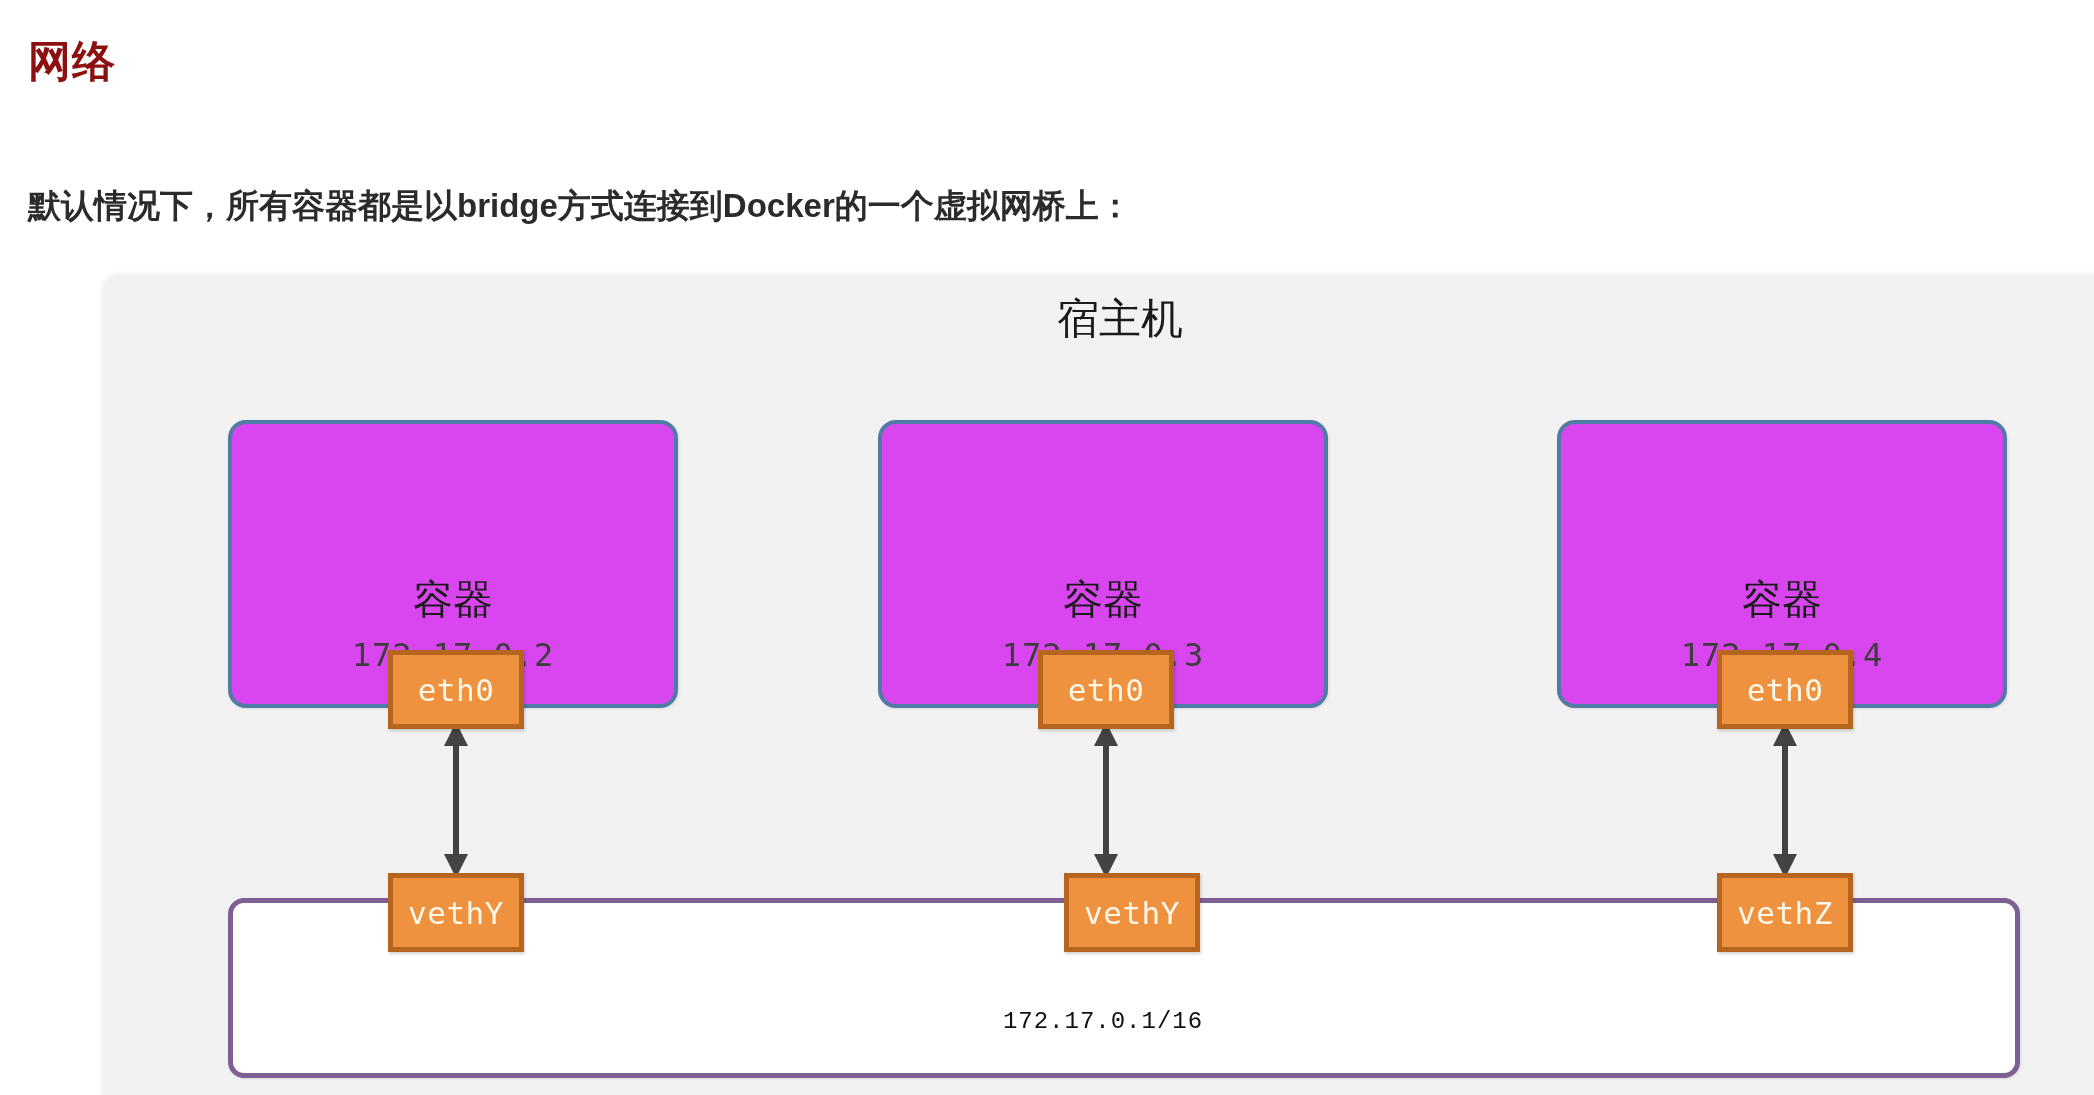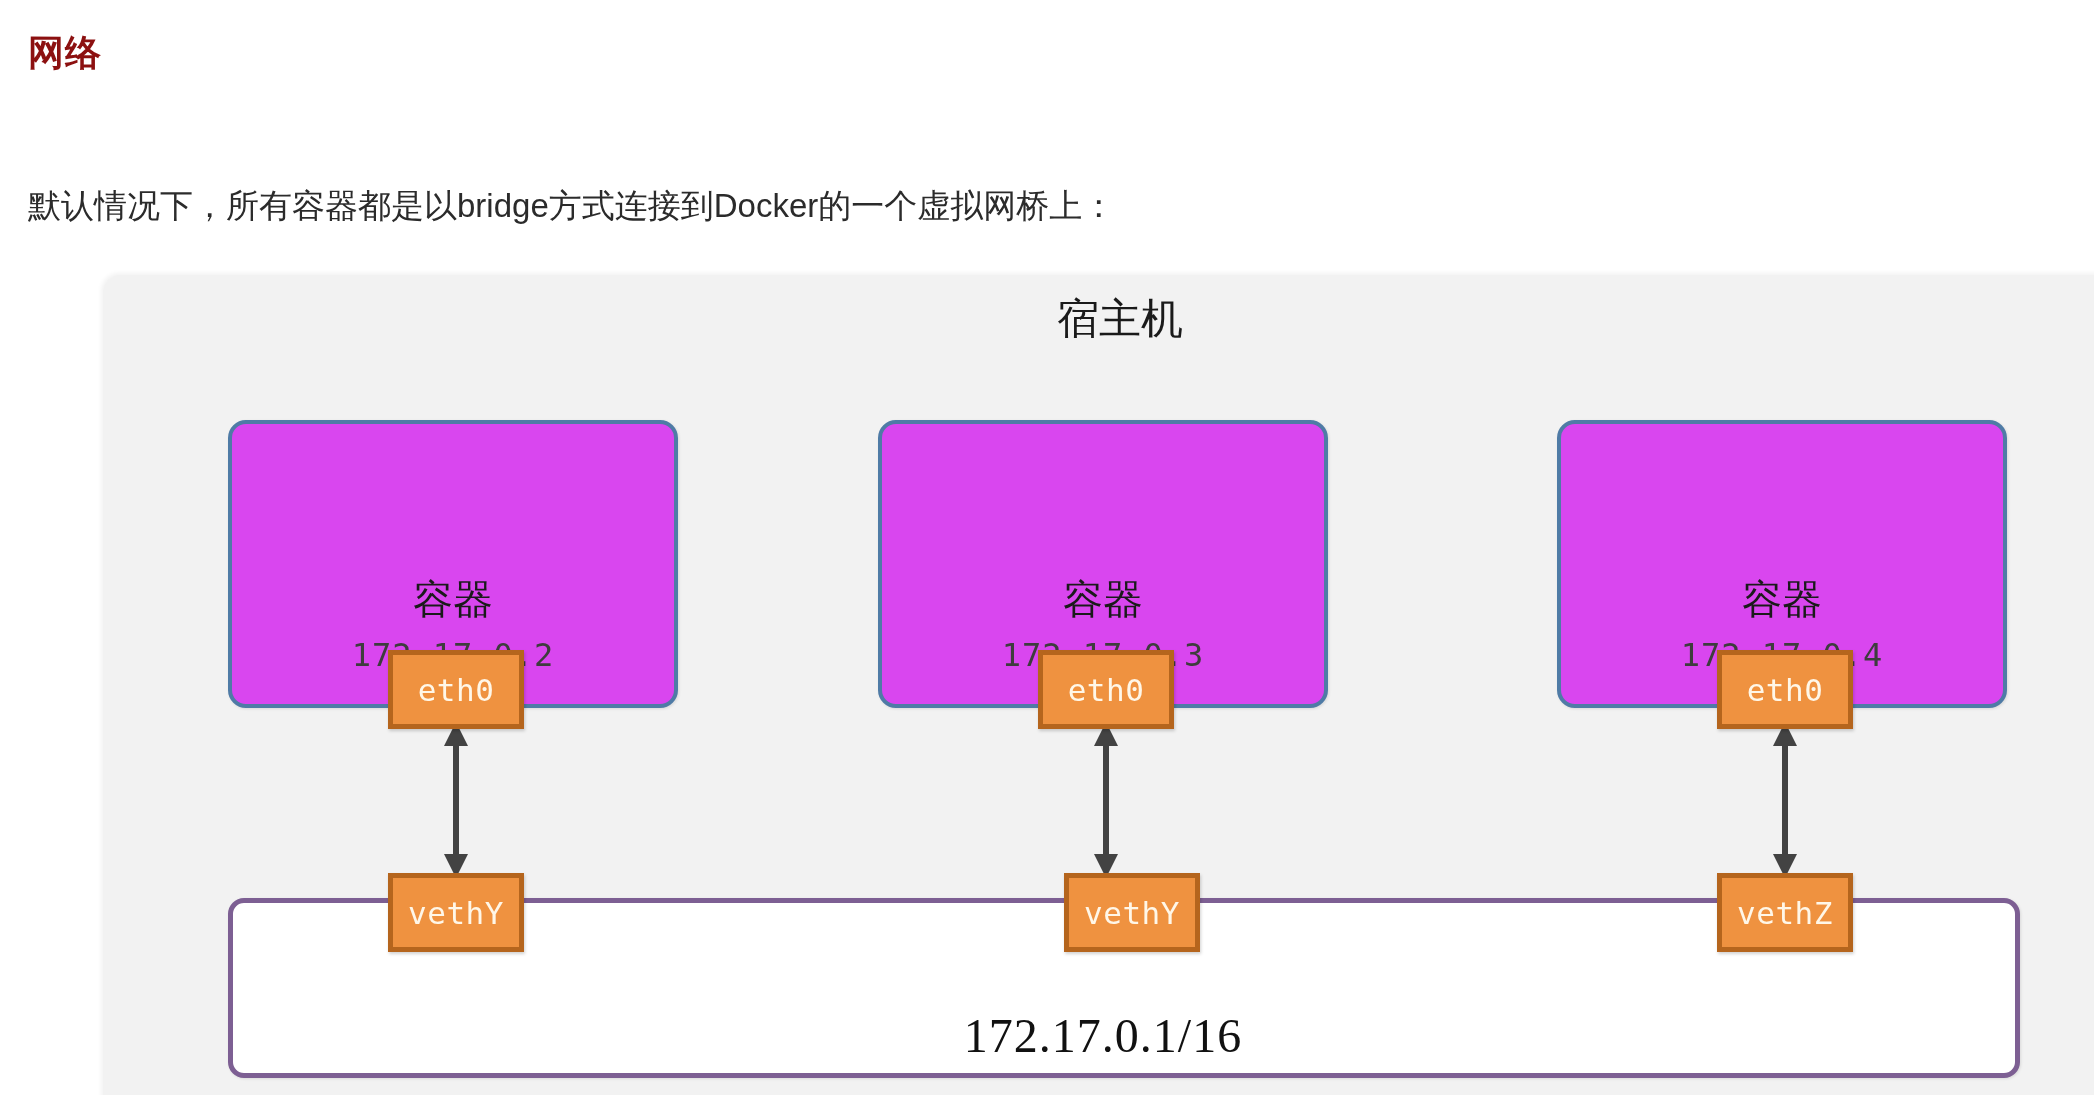--- a/index.html
+++ b/index.html
@@ -19,37 +19,37 @@
     position: relative;
     width: 2094px;
     height: 1095px;
   }
 
   
   .section-title {
     position: absolute;
     left: 28px;
     top: 6px;
-    font-size: 36px;
+    font-size: 43px;
     font-weight: 700;
     color: #8c1010;
     letter-spacing: 1px;
     line-height: 1.25;
   }
 
   
   .intro-text {
     position: absolute;
     left: 28px;
     top: 148px;
     font-size: 33px;
     color: #2b2b2b;
     line-height: 1.5;
     white-space: nowrap;
-    font-weight: 400;
+    font-weight: 700;
   }
 
   
   .host-panel {
     position: absolute;
     left: 103px;
     top: 275px;
     width: 2050px;
     height: 830px;
     background: #f2f2f2;
@@ -154,22 +154,22 @@
     color: #111111;
     z-index: 5;
     letter-spacing: 1px;
   }
   .bridge-ip {
     position: absolute;
     left: 878px;
     top: 1008px;
     width: 450px;
     text-align: center;
-    font-size: 48px;
-    font-family: Liberation Serif, serif;
+    font-size: 24px;
+    font-family: Liberation Mono, monospace;
     color: #111111;
     z-index: 5;
     letter-spacing: 1px;
   }
 
   
   .arrow-svg {
     position: absolute;
     top: 720px;
     width: 40px;

